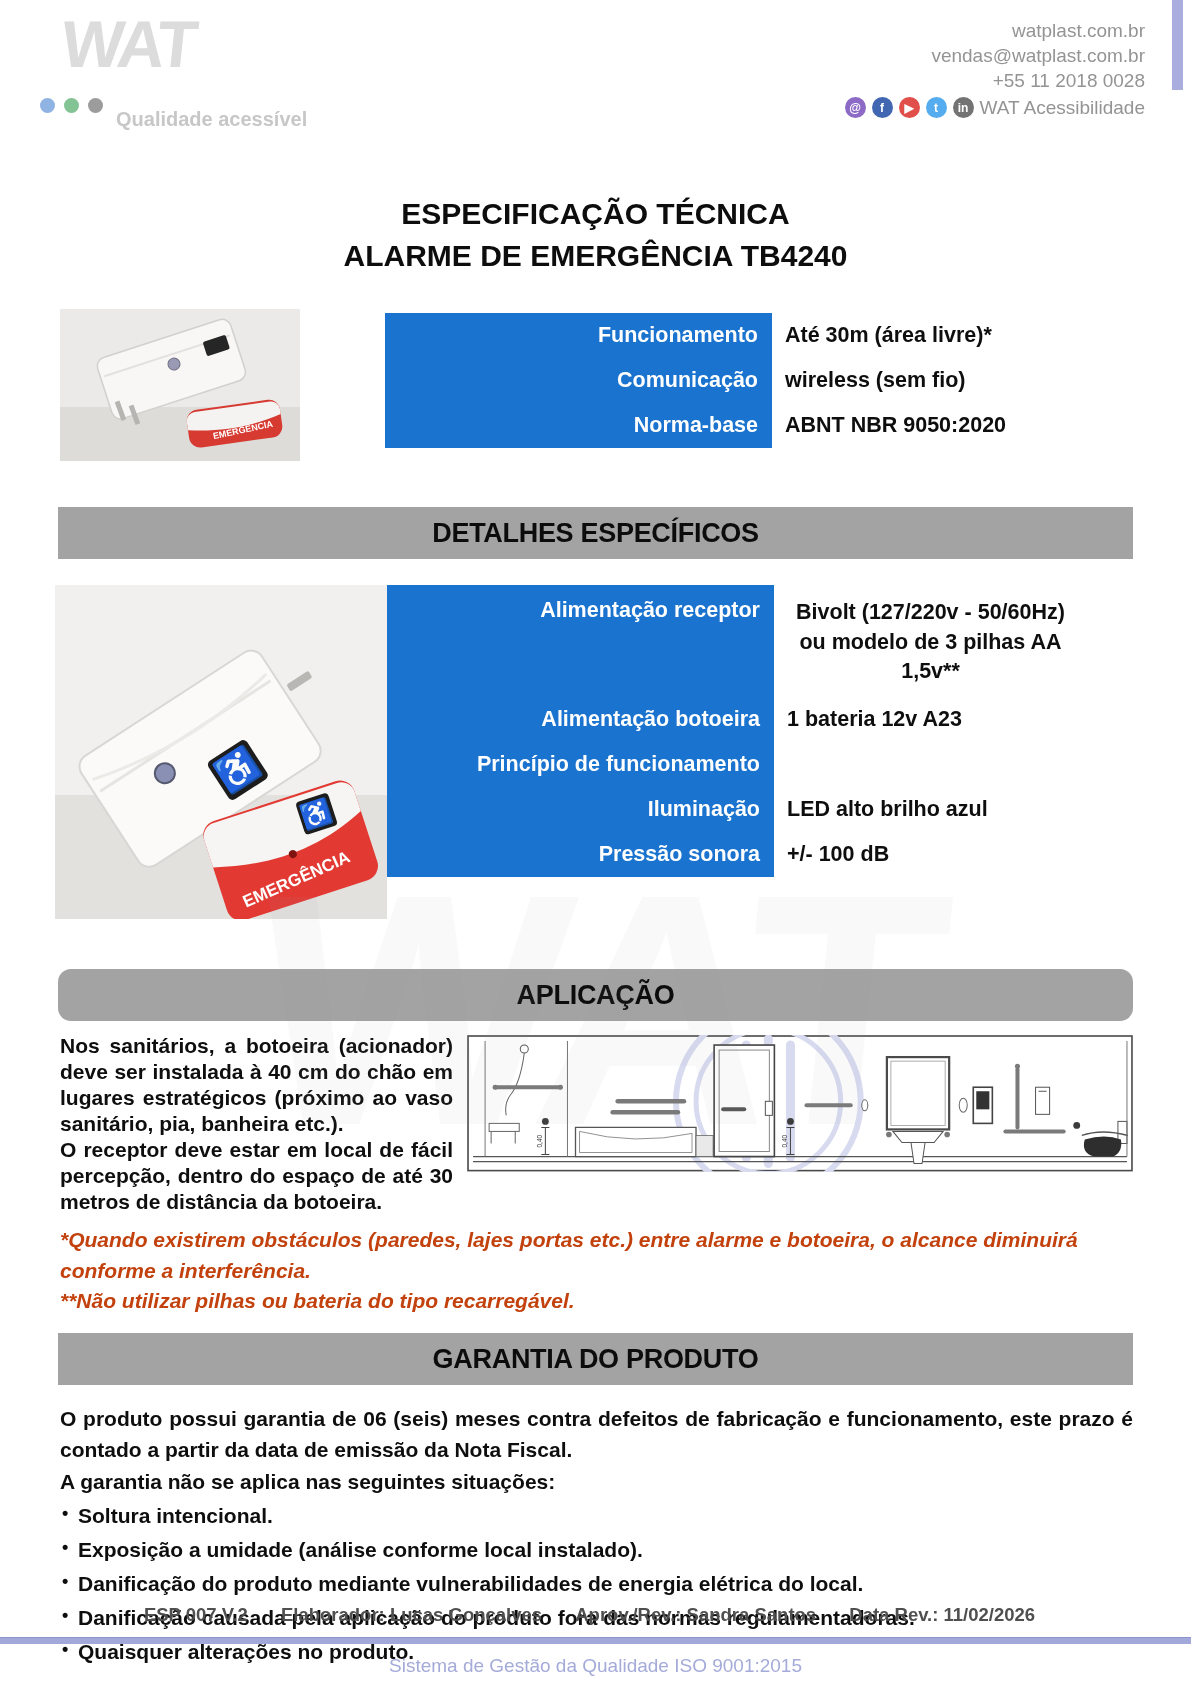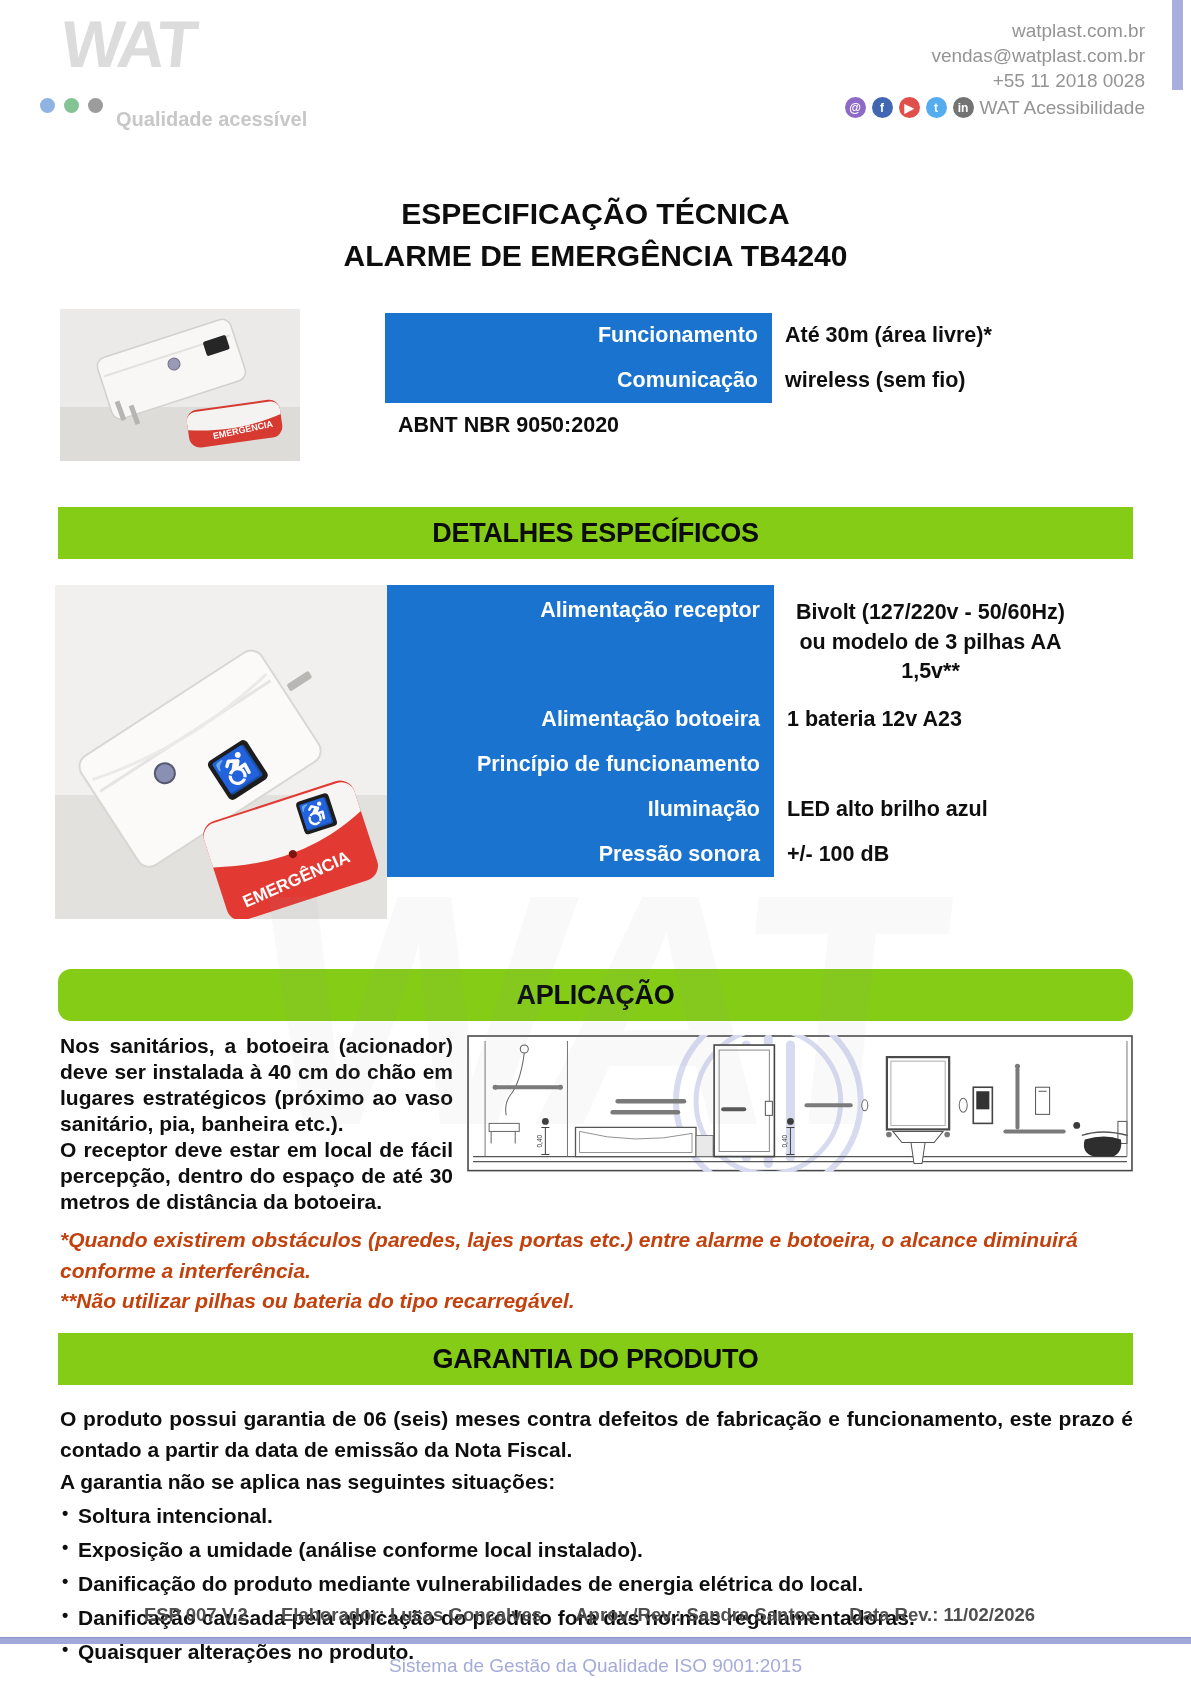--- a/index.html
+++ b/index.html
@@ -42,21 +42,21 @@
     padding:10px 14px 10px 10px;
   }
   .spec-value {
     flex:1; display:flex; align-items:center; font-size:21.5px; font-weight:600; color:#0e0e0e;
     padding:10px 0 10px 13px;
   }
   .row-tall .spec-label { align-items:flex-start; padding-top:13px; }
   .row-tall .spec-value { align-items:flex-start; padding-top:13px; max-width:300px; line-height:1.38;text-align:center; }
   
   .banner {
-    margin:0 58px; height:52px; background:#84cc16; text-align:center;
+    margin:0 58px; height:52px; background:#a3a3a3; text-align:center;
     font-size:27px; font-weight:bold; line-height:52px; color:#0c0c0c; letter-spacing:-0.3px;
   }
   .banner-details { margin-top:46px; }
   .banner-app { margin-top:50px;border-radius:13px; }
   .banner-war { margin-top:16px; }
   
   .sec2 { display:flex; margin:26px 58px 0 55px; }
   .photo2-wrap { width:332px; height:334px; flex:0 0 auto; }
   .sec2 .spec-table { margin-top:0; }
   
@@ -150,20 +150,21 @@
     <div class="spec-table">
       <div class="spec-row">
         <div class="spec-label">Funcionamento</div>
         <div class="spec-value">Até 30m (área livre)*</div>
       </div>
       <div class="spec-row">
         <div class="spec-label">Comunicação</div>
         <div class="spec-value">wireless (sem fio)</div>
       </div>
       <div class="spec-row">
+        <div class="spec-label">Norma-base</div>
         <div class="spec-value">ABNT NBR 9050:2020</div>
       </div>
     </div>
   </div>
 
   <div class="banner banner-details">DETALHES ESPECÍFICOS</div>
 
   <div class="sec2">
     <div class="photo2-wrap">
       <svg viewBox="0 0 332 334">

